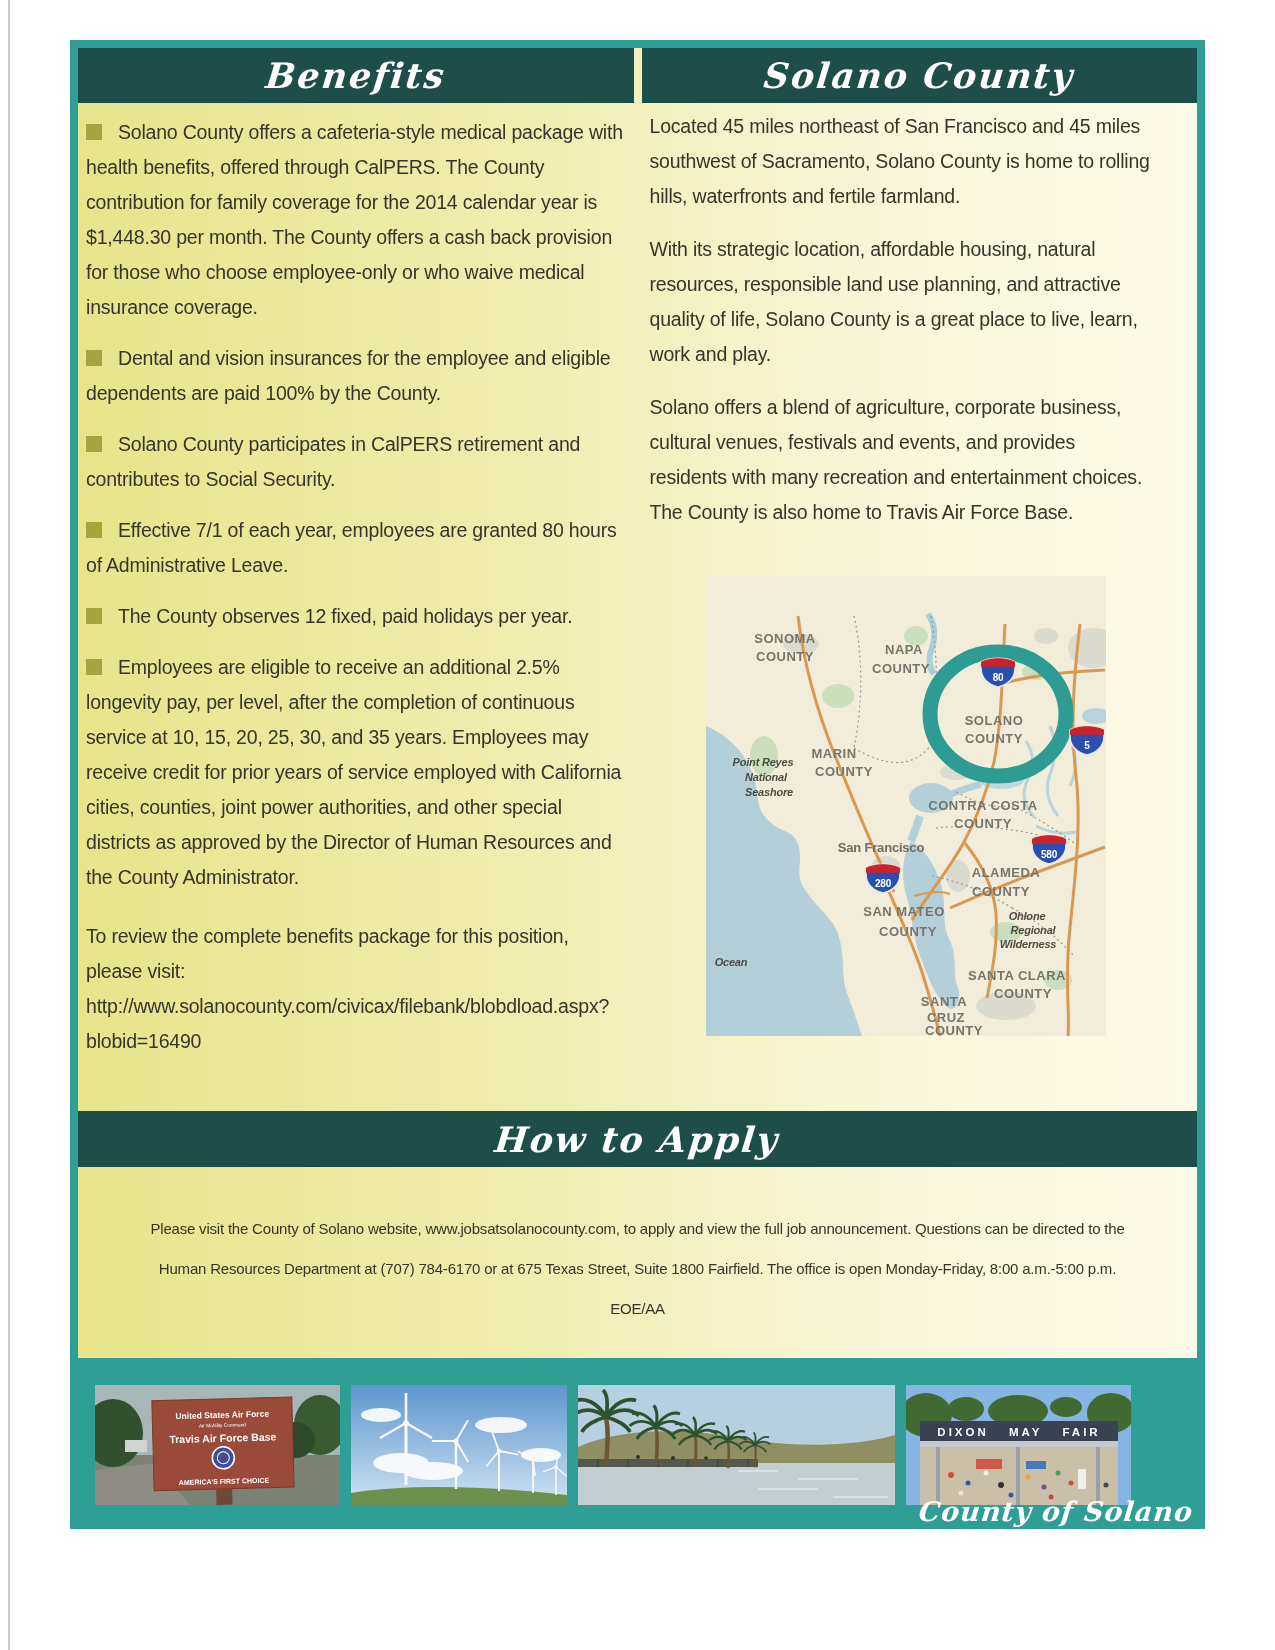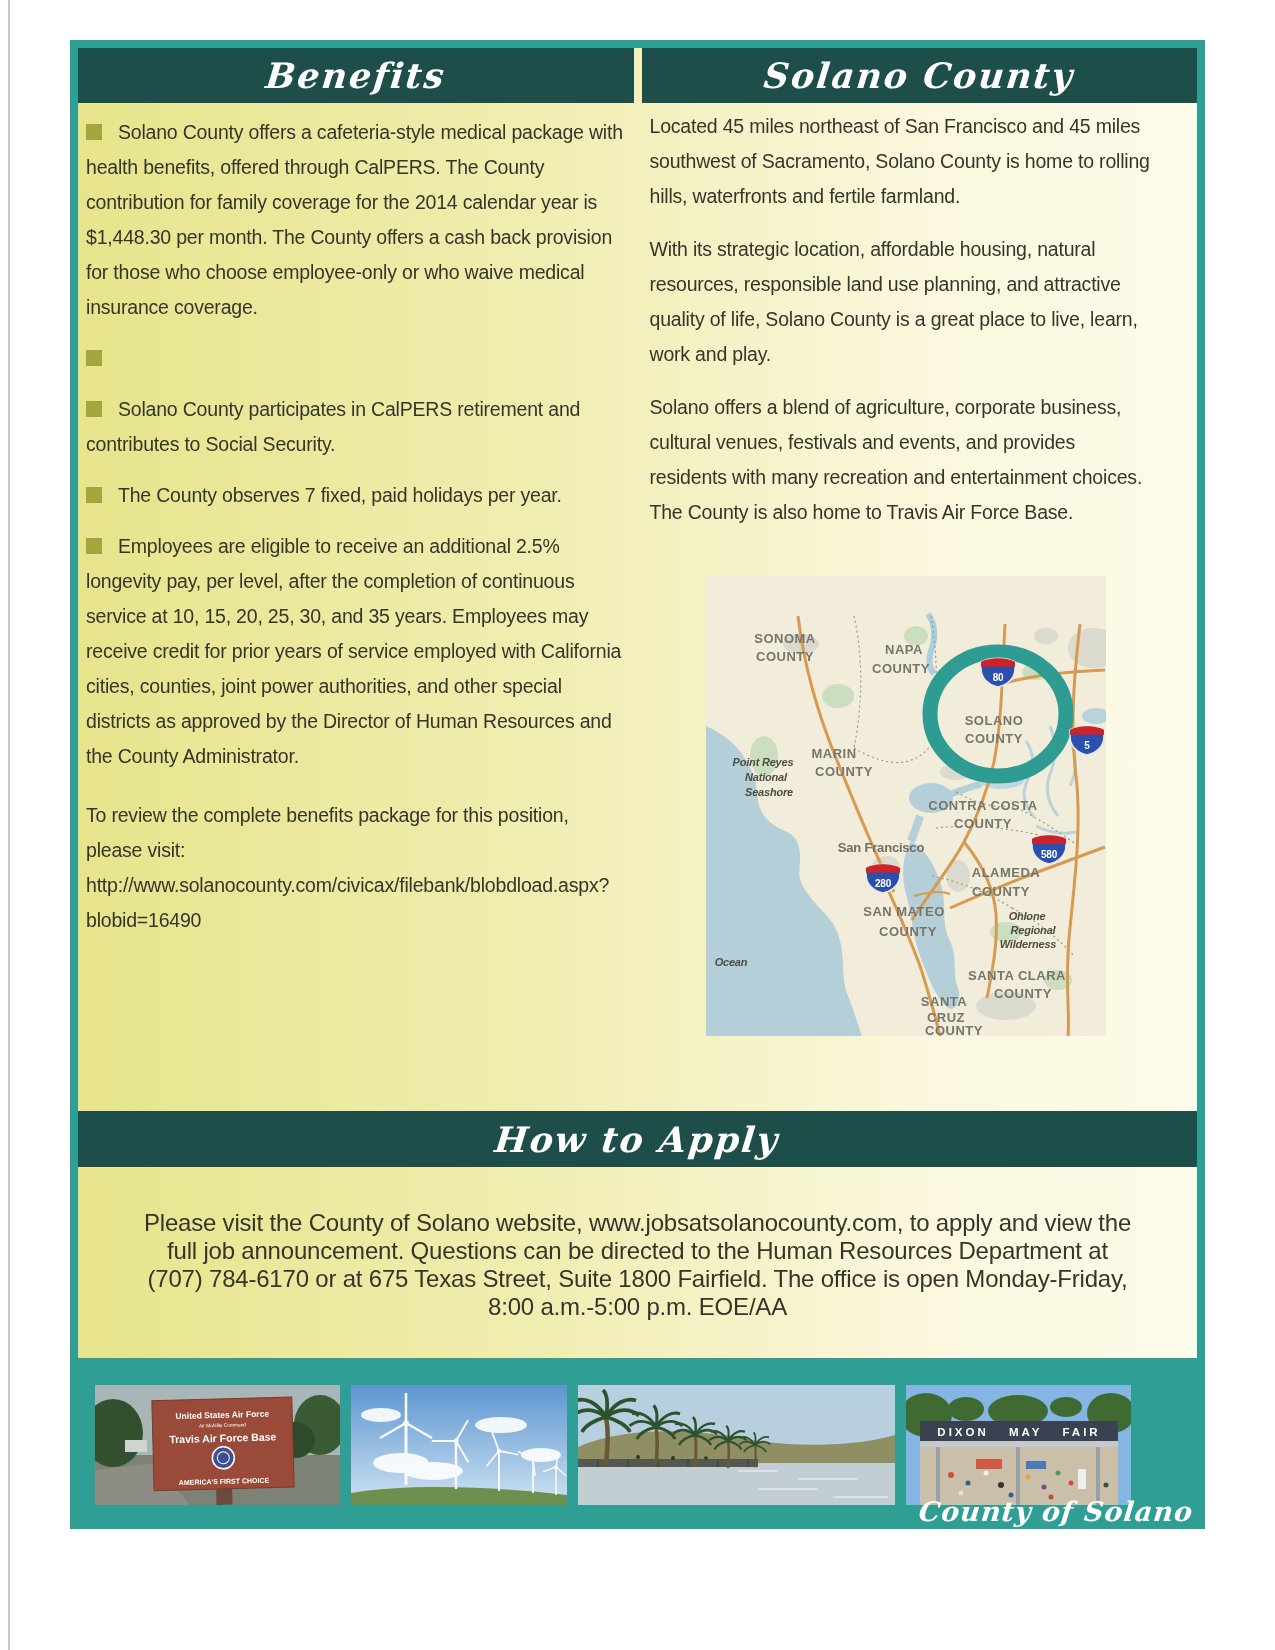--- a/index.html
+++ b/index.html
@@ -20,21 +20,21 @@
   .bullet{display:inline-block;width:16px;height:16px;background:#a2a63c;margin-right:16px;transform:translateY(1px);}
   .bfooter{margin:24px 0 0 0;}
   .solano p{margin:0 0 18px 0;}
   .mapbox{width:400px;height:460px;margin:28px 0 0 56px;}
   .map-county{font-family:"Liberation Sans",sans-serif;font-size:13px;font-weight:bold;fill:#75756b;letter-spacing:.5px;}
   .map-city{font-family:"Liberation Sans",sans-serif;font-size:13px;font-weight:bold;fill:#6e6e66;}
   .map-it{font-family:"Liberation Sans",sans-serif;font-size:11px;font-style:italic;font-weight:bold;fill:#4c4c42;}
   .shield-num{font-family:"Liberation Sans",sans-serif;font-size:10px;font-weight:bold;fill:#ffffff;text-anchor:middle;}
   .apply-header{height:56px;background:#1d4e49;display:flex;align-items:center;justify-content:center;}
   .apply-body{padding:42px 62px 0 62px;height:149px;box-sizing:content-box;}
-  .apply-body p{margin:0;text-align:center;font-size:24px;line-height:28px;letter-spacing:-0.2px;}
+  .apply-body p{margin:0;text-align:center;font-size:15px;line-height:40px;letter-spacing:-0.2px;}
   .photo-band{position:relative;height:171px;background:#2f9e94;margin:0 -8px;padding:27px 0 0 25px;
               box-sizing:border-box;display:flex;gap:11px;}
   .photo{height:120px;overflow:hidden;background:#9db5c4;flex:0 0 auto;}
   .signature{position:absolute;right:12px;bottom:2px;font-size:27px;letter-spacing:1px;}
   .url{color:inherit;text-decoration:none;}
 </style>
 </head>
 <body>
 
 <div class="page">
@@ -45,23 +45,24 @@
 
       <div class="columns">
 
         <div class="col">
           <div class="col-header">
             <span class="script">Benefits</span>
           </div>
           <div class="col-body">
             <ul class="blist">
               <li><span class="bullet"></span><span>Solano County offers a cafeteria-style medical package with health benefits, offered through CalPERS. The County contribution for family coverage for the 2014 calendar year is $1,448.30 per month. The County offers a cash back provision for those who choose employee-only or who waive medical insurance coverage.</span></li>
-              <li><span class="bullet"></span></li>
+              <li><span class="bullet"></span><span>Dental and vision insurances for the employee and eligible dependents are paid 100% by the County.</span></li>
               <li><span class="bullet"></span><span>Solano County participates in CalPERS retirement and contributes to Social Security.</span></li>
-              <li><span class="bullet"></span><span>The County observes 7 fixed, paid holidays per year.</span></li>
+              <li><span class="bullet"></span><span>Effective 7/1 of each year, employees are granted 80 hours of Administrative Leave.</span></li>
+              <li><span class="bullet"></span><span>The County observes 12 fixed, paid holidays per year.</span></li>
               <li><span class="bullet"></span><span>Employees are eligible to receive an additional 2.5% longevity pay, per level, after the completion of continuous service at 10, 15, 20, 25, 30, and 35 years. Employees may receive credit for prior years of service employed with California cities, counties, joint power authorities, and other special districts as approved by the Director of Human Resources and the County Administrator.</span></li>
             </ul>
             <p class="bfooter"><span>To review the complete benefits package for this position, please visit: </span><span class="url">http://www.solanocounty.com/civicax/filebank/blobdload.aspx?blobid=16490</span></p>
           </div>
         </div>
 
         <div class="col">
           <div class="col-header">
             <span class="script">Solano County</span>
           </div>

